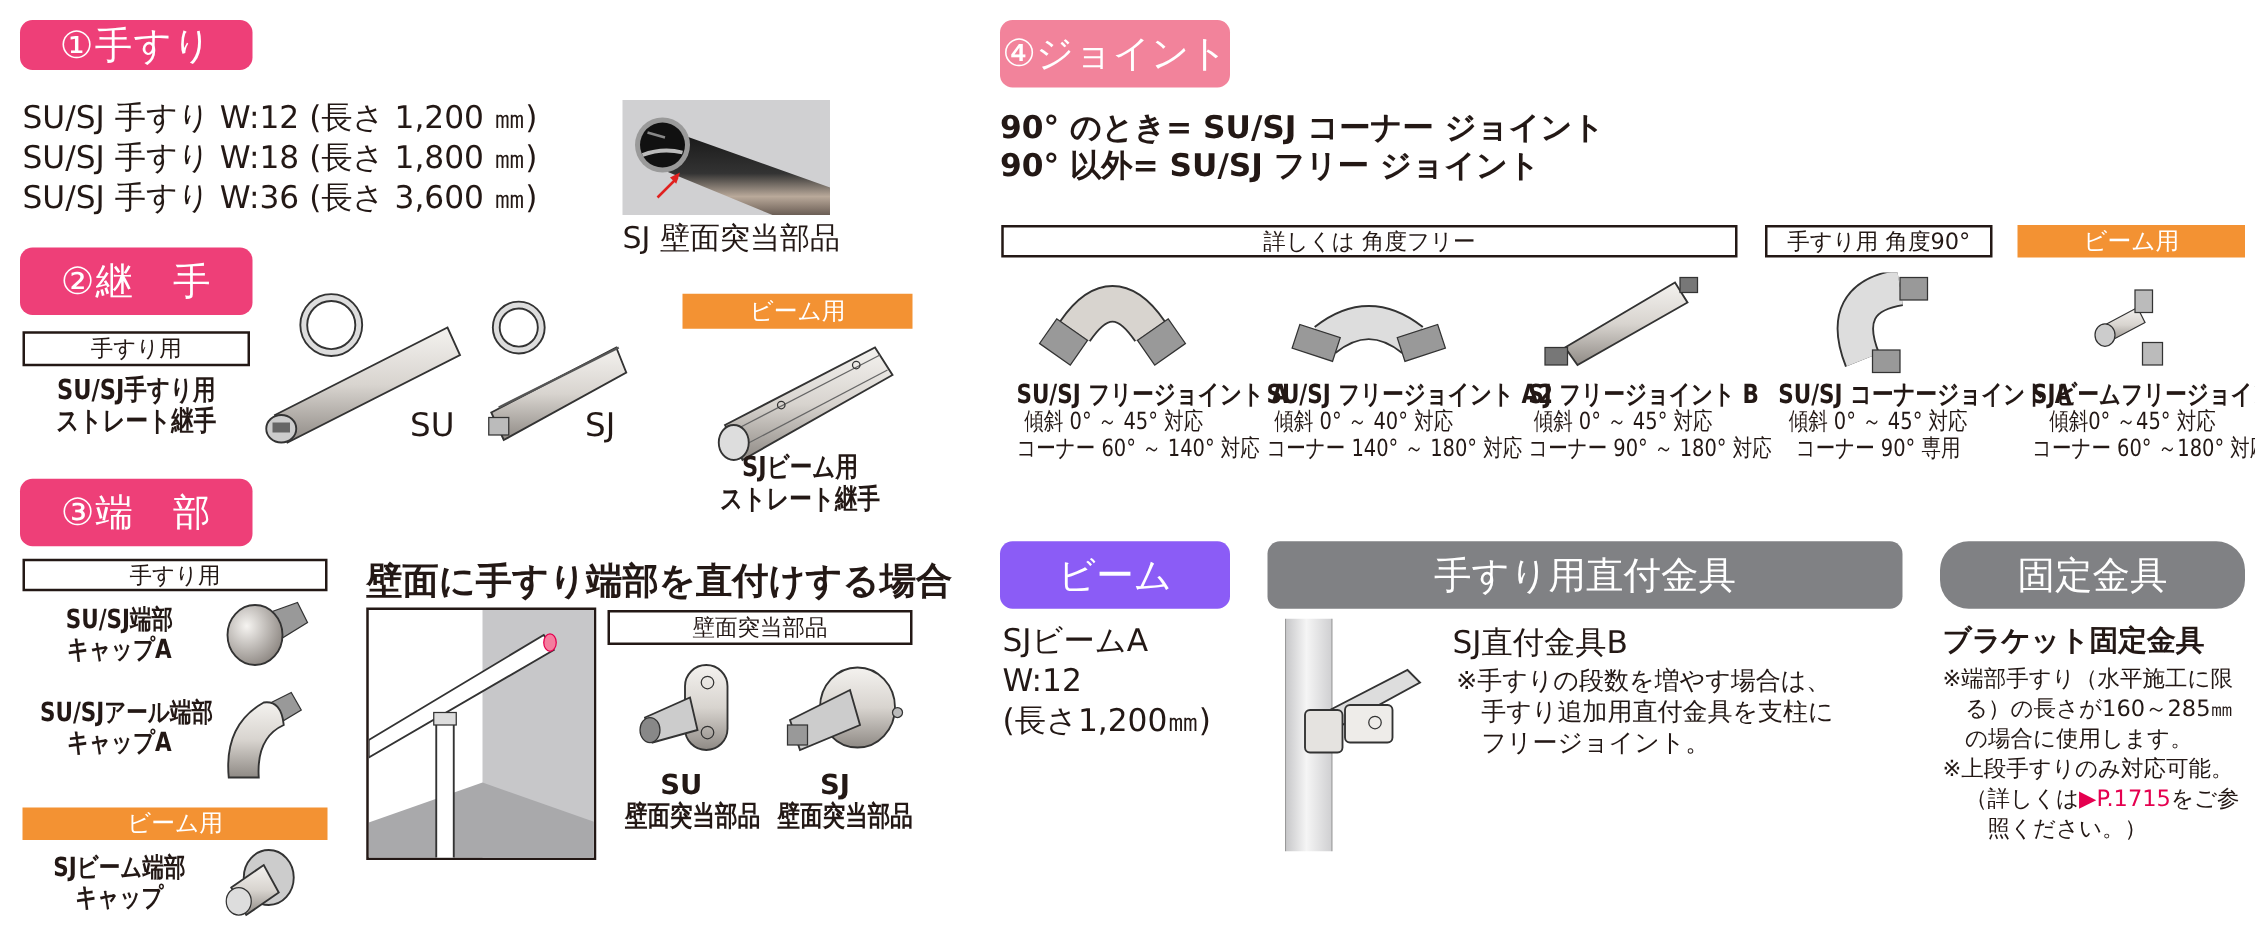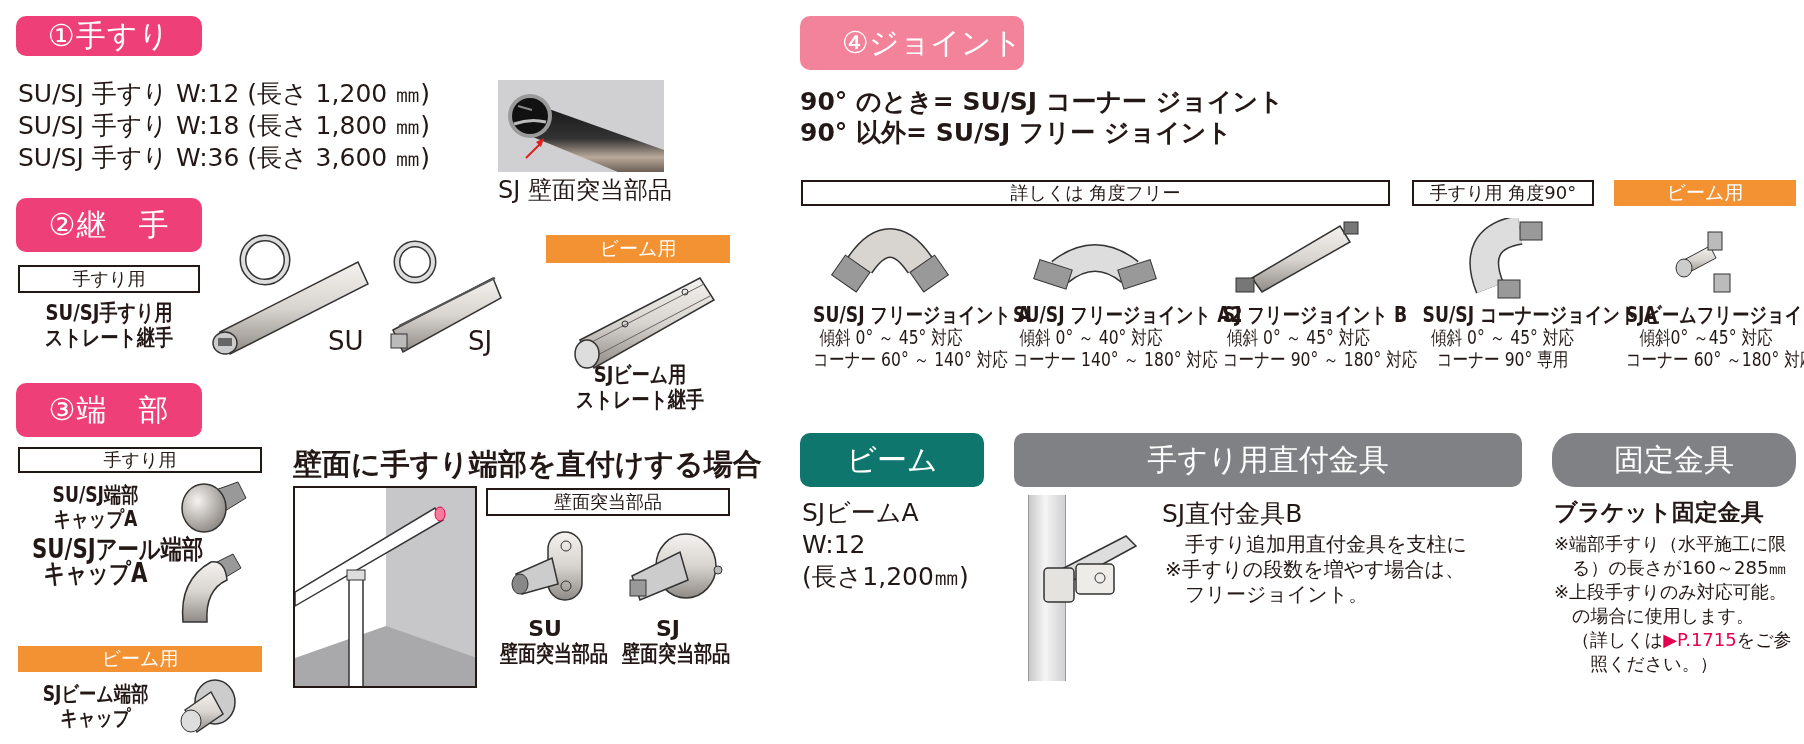--- a/index.html
+++ b/index.html
@@ -1,20 +1,20 @@
 <!DOCTYPE html>
 <html><head>
 <meta charset="utf-8">
 <style>
   html,body{margin:0;padding:0;background:#fff;}
   body{width:1804px;height:744px;position:relative;overflow:hidden;font-family:"DejaVu Sans","Liberation Sans",sans-serif;color:#231815;}
   .abs{position:absolute;}
   .hdr-pink{background:#ee3f78;color:#fff;border-radius:10px;font-size:30px;display:flex;align-items:center;justify-content:center;letter-spacing:1px;}
   .hdr-pink2{background:#f2839b;color:#fff;border-radius:10px;font-size:30px;display:flex;align-items:center;justify-content:center;}
-  .hdr-orange{background:#0f766e;color:#fff;border-radius:10px;font-size:30px;display:flex;align-items:center;justify-content:center;}
+  .hdr-orange{background:#8b5cf6;color:#fff;border-radius:10px;font-size:30px;display:flex;align-items:center;justify-content:center;}
   .hdr-gray{background:#808184;color:#fff;border-radius:10px;font-size:30px;display:flex;align-items:center;justify-content:center;}
   .box-label{border:2px solid #231815;background:#fff;font-size:18px;display:flex;align-items:center;justify-content:center;box-sizing:border-box;}
   .bar-orange{background:#f39233;color:#fff;font-size:19px;display:flex;align-items:center;justify-content:center;}
   .txt{white-space:nowrap;}
   .center{text-align:center;}
   .cond{transform:scaleX(0.82);transform-origin:center top;}
   svg{display:block;}
   .red{color:#e5004f;}
 </style>
 </head>
@@ -121,21 +121,21 @@
     <defs>
         <radialGradient id="dome" cx=".35" cy=".35" r=".7">
           <stop offset="0" stop-color="#f6f4f1"></stop>
           <stop offset="1" stop-color="#8e8883"></stop>
         </radialGradient>
       </defs>
     <polygon points="30,14 58,4 66,20 40,36" fill="#999" stroke="#333"></polygon>
     <ellipse cx="24" cy="30" rx="22" ry="24" fill="url(#dome)" stroke="#333" stroke-width="1.5"></ellipse>
   </svg>
 </div>
-<div class="abs center txt" style="left:18px;top:537px;width:155px;font-size:26px;line-height:24px;font-weight:bold;">
+<div class="abs center txt" style="left:18px;top:558px;width:155px;font-size:21px;line-height:24px;font-weight:bold;">
   <div class="cond">SU/SJアール端部</div>
   <div class="cond">キャップA</div>
 </div>
 <div class="abs" style="left:175px;top:550px;width:70px;height:80px;">
   <svg width="70" height="80" viewBox="0 0 70 80">
     <polygon points="38,14 58,4 66,18 46,30" fill="#999" stroke="#333"></polygon>
     <path d="M8 72 Q4 30 36 12 Q50 10 52 30 Q30 40 32 72 Z" fill="url(#metal)" stroke="#333" stroke-width="1.5"></path>
   </svg>
 </div>
 <div class="abs bar-orange" style="left:18px;top:646px;width:244px;height:26px;">
@@ -186,21 +186,21 @@
 </div>
 <div class="abs center txt" style="left:490px;top:616px;width:110px;font-size:22px;line-height:25px;font-weight:bold;">
   <div>SU</div>
   <div class="cond">壁面突当部品</div>
 </div>
 <div class="abs center txt" style="left:612px;top:616px;width:112px;font-size:22px;line-height:25px;font-weight:bold;">
   <div>SJ</div>
   <div class="cond">壁面突当部品</div>
 </div>
 
-<div class="abs hdr-pink2" style="left:800px;top:16px;width:184px;height:54px;padding-left:40px;">
+<div class="abs hdr-pink2" style="left:800px;top:16px;width:184px;height:54px;">
   <span>④ジョイント</span>
 </div>
 <div class="abs txt" style="left:800px;top:86px;font-size:25px;line-height:31px;font-weight:bold;">
   <div>90° のとき= SU/SJ コーナー ジョイント</div>
   <div>90° 以外= SU/SJ フリー ジョイント</div>
 </div>
 <div class="abs box-label" style="left:801px;top:180px;width:589px;height:26px;">
   <span>詳しくは 角度フリー</span>
 </div>
 <div class="abs box-label" style="left:1412px;top:180px;width:182px;height:26px;">
@@ -292,31 +292,31 @@
 <div class="abs" style="left:1040px;top:530px;width:100px;height:80px;">
   <svg width="100" height="80" viewBox="0 0 100 80">
     <polygon points="20,40 86,6 96,16 30,52" fill="#ddd" stroke="#333" stroke-width="1.5"></polygon>
     <rect x="4" y="38" width="30" height="34" rx="4" fill="#e5e3e0" stroke="#333" stroke-width="1.5"></rect>
     <rect x="36" y="34" width="38" height="30" rx="4" fill="#eeece9" stroke="#333" stroke-width="1.5"></rect>
     <circle cx="60" cy="48" r="5" fill="none" stroke="#333"></circle>
   </svg>
 </div>
 <div class="abs txt" style="left:1162px;top:497px;font-size:25px;">SJ直付金具B</div>
 <div class="abs txt" style="left:1165px;top:532px;font-size:20px;line-height:25px;">
+  <div>※手すりの段数を増やす場合は、</div>
   <div style="padding-left:20px;">手すり追加用直付金具を支柱に</div>
-  <div>※手すりの段数を増やす場合は、</div>
   <div style="padding-left:20px;">フリージョイント。</div>
 </div>
 
 <div class="abs hdr-gray" style="left:1552px;top:433px;width:244px;height:54px;border-radius:23px;">
   <span>固定金具</span>
 </div>
 <div class="abs txt" style="left:1554px;top:497px;font-size:23px;font-weight:bold;">ブラケット固定金具</div>
 <div class="abs txt" style="left:1554px;top:532px;font-size:18px;line-height:24px;">
   <div>※端部手すり（水平施工に限</div>
   <div style="padding-left:18px;">る）の長さが160～285㎜</div>
+  <div style="padding-left:18px;">の場合に使用します。</div>
   <div>※上段手すりのみ対応可能。</div>
-  <div style="padding-left:18px;">の場合に使用します。</div>
   <div style="padding-left:18px;">
     <span>（詳しくは</span><span class="red">▶</span><span class="red">P.1715</span><span>をご参</span>
   </div>
   <div style="padding-left:36px;">照ください。）</div>
 </div>
 
 </body></html>

